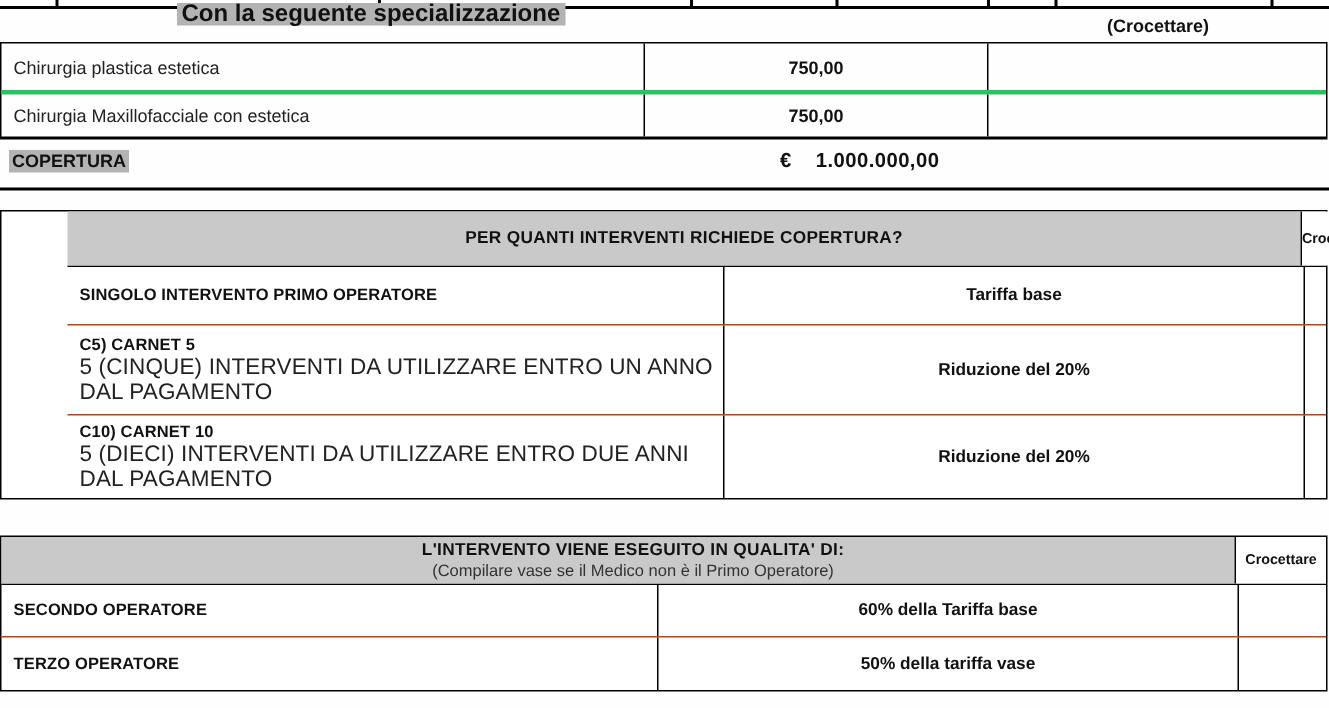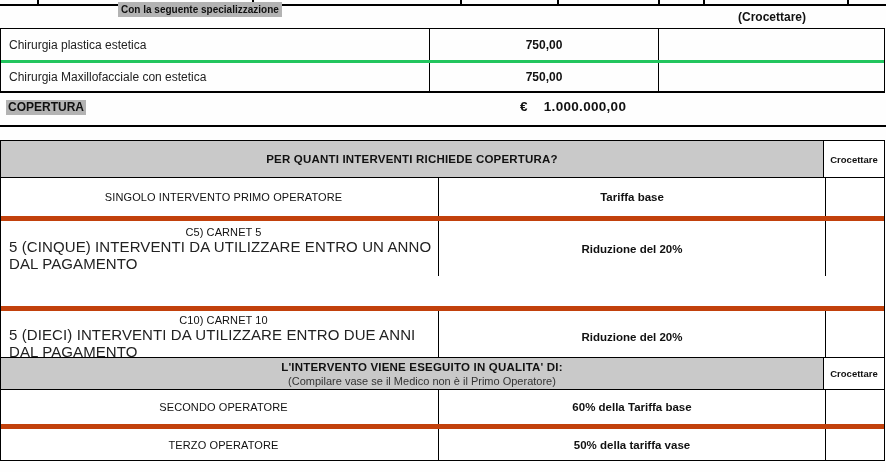--- a/index.html
+++ b/index.html
@@ -10,21 +10,21 @@
     overflow:hidden; margin:0 auto;
   }
 
   
   .top-line { position:absolute; top:4px; left:0; width:886px; height:2px; background:#000; }
   .top-tick { position:absolute; top:0; width:2px; height:4px; background:#000; }
 
   
   .spec-title {
     position:absolute; top:2px; left:118px; background:#b3b3b3;
-    font-size:10px; font-weight:bold; padding:0 3px; line-height:15px;
+    font-size:16px; font-weight:bold; padding:0 3px; line-height:15px;
   }
   .col-head { position:absolute; top:10px; font-size:12px; font-weight:bold; text-align:center; }
   .col-head.tariffa { left:428px; width:230px; }
   .col-head.croc    { left:658px; width:228px; }
 
   .t1 { position:absolute; top:28px; left:0; width:885px; border:1px solid #000; border-bottom-width:2px; }
   .t1-row { display:grid; grid-template-columns:428px 229px auto; height:31px; }
   .t1-row + .t1-row { border-top:3px solid #22c55e; }
   .t1-row > div { display:flex; align-items:center; }
   .t1-name { padding-left:8px; font-size:12px; color:#222; }
@@ -48,35 +48,35 @@
     background:#c9c9c9; display:flex; flex-direction:column;
     align-items:center; justify-content:center; text-align:center;
   }
   .tbl-head-title .line1 { font-weight:bold; font-size:11.5px; letter-spacing:.2px; }
   .tbl-head-title .line2 { font-size:11px; color:#333; }
   .tbl-head-croc {
     border-left:1px solid #000; display:flex; align-items:center; justify-content:center;
     font-weight:bold; font-size:9.5px; background:#fff;
   }
   .tbl-row { display:grid; grid-template-columns:437px 387px auto; }
-  .tbl-row + .tbl-row { border-top:5px solid #c2410c; }
+  .tbl-row + .tbl-row { border-top:1px solid #c2410c; }
   .cell-a { display:flex; flex-direction:column; justify-content:center; padding-left:8px; }
-  .cell-a .row-title { font-weight:normal; font-size:11px; letter-spacing:.1px;text-align:center; }
+  .cell-a .row-title { font-weight:bold; font-size:11px; letter-spacing:.1px; }
   .cell-a .row-sub   { font-size:15px; color:#222; letter-spacing:.1px; }
   .cell-b {
     border-left:1px solid #000; display:flex; align-items:center; justify-content:center;
     font-weight:bold; font-size:11.5px;
   }
   .cell-c { border-left:1px solid #000; }
 
-  .t2 { top:140px; }
+  .t2 { top:140px;padding-left:44px; }
   .t2 .tbl-head { height:37px; }
   .t2 .r1 { height:38px; }
   .t2 .r2 { height:60px; }
-  .t2 .r3 { height:56px;margin-top:30px; }
+  .t2 .r3 { height:56px; }
 
   .t3 { top:357px; }
   .t3 .tbl-head { height:32px; }
   .t3 .tbl-head-title { line-height:14px;padding-left:20px; }
   .t3 .r1 { height:34px; }
   .t3 .r2 { height:36px; }
 </style>
 </head>
 <body>
 

